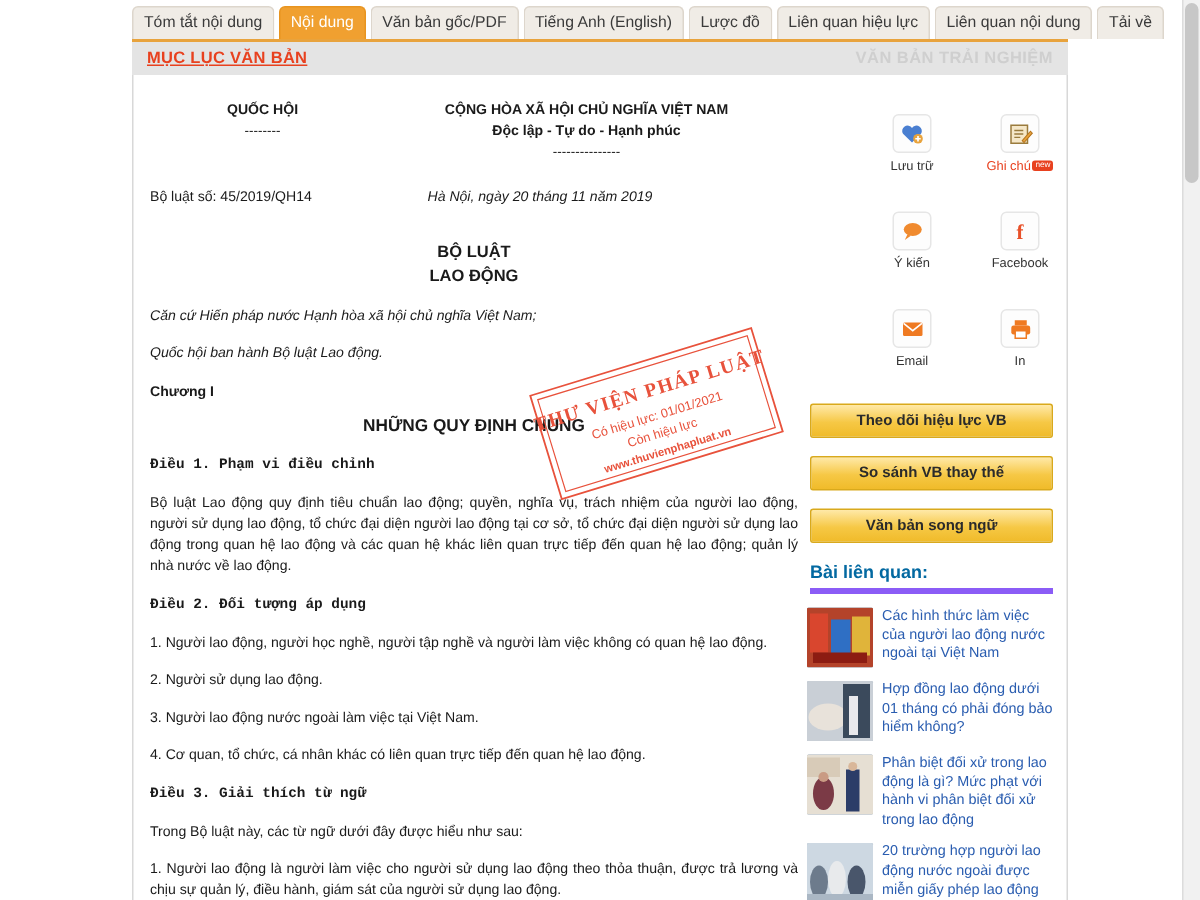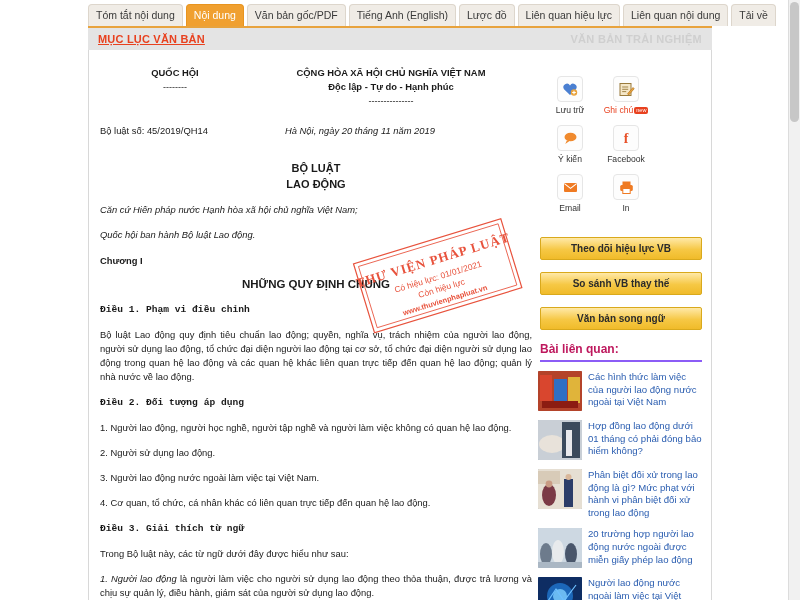--- a/index.html
+++ b/index.html
@@ -122,44 +122,45 @@
   .para { margin-top: 11px; text-align: justify; }
   .para.italic { font-style: italic; }
   .chuong { margin-top: 12px; font-weight: bold; }
   .chuong-title {
     text-align: center;
     font-weight: bold;
     font-size: 11.5px;
     margin-top: 9px;
   }
   .dieu { margin-top: 12px; font-weight: bold; font-size: 9.6px; font-family: Liberation Mono, monospace; }
-  .it { font-style: italic; }
+  .it { }
 
   
   .stamp {
     position: absolute;
     left: 335px; top: 218px;
     width: 205px; height: 118px;
     pointer-events: none;
     z-index: 5;
   }
 
   
   .side {
     position: absolute;
     left: 538px; top: 56px;
     width: 170px; height: 544px;
     overflow: hidden;
   }
   .icon-grid {
     display: flex;
     flex-wrap: wrap;
-    gap: 0px;
+    gap: 16px;
     margin-top: 20px;
     padding-left: 4px;
+    justify-content: flex-end;
   }
   .icon-cell {
     width: 56px;
     text-align: center;
     margin-bottom: 10px;
     cursor: pointer;
   }
   .icon-box {
     width: 26px; height: 26px;
     margin: 0 auto 3px auto;
@@ -200,24 +201,24 @@
     background: linear-gradient(#ffe9a8, #f6c845 55%, #f0bb2a);
     border: 1px solid #d9a91c;
     border-radius: 2px;
     cursor: pointer;
   }
   .btn-wrap { margin-top: 14px; }
 
   .rel-head {
     font-size: 12px;
     font-weight: bold;
-    color: #be185d;
+    color: #0369a1;
     margin: 10px 0 0 2px;
     padding-bottom: 4px;
-    border-bottom: 2px solid #8b5cf6;
+    border-bottom: 4px solid #8b5cf6;
     width: 162px;
   }
   .rel-item {
     display: flex;
     gap: 6px;
     margin-top: 9px;
     width: 166px;
     cursor: pointer;
     justify-content: flex-end;
   }

